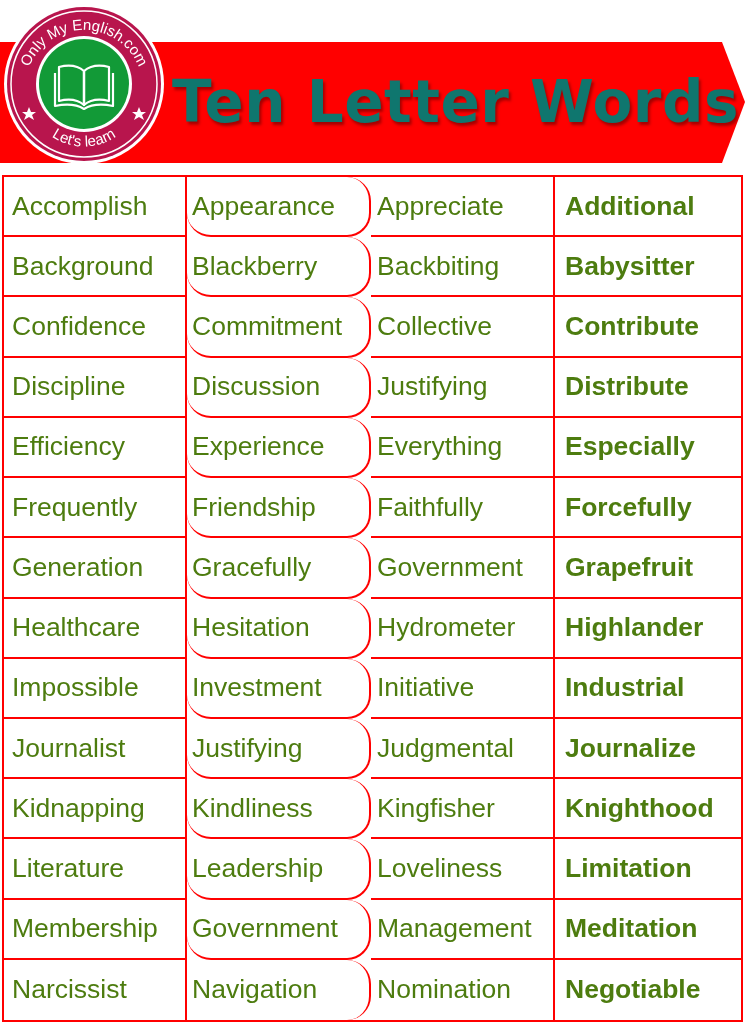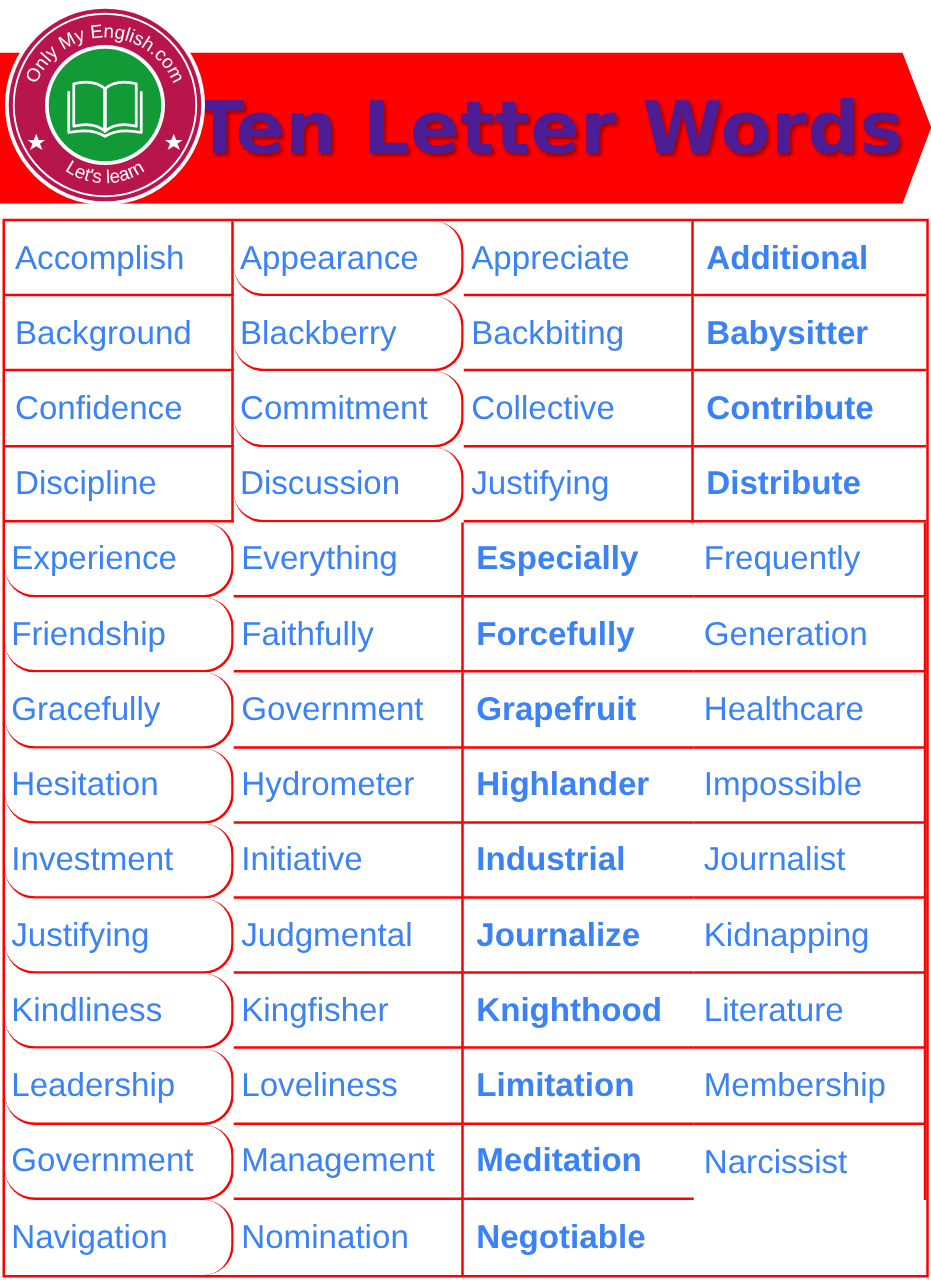--- a/index.html
+++ b/index.html
@@ -1,41 +1,41 @@
 <!DOCTYPE html>
 <html><head>
 <meta charset="utf-8">
 <style>
   html, body { margin: 0; padding: 0; background: #ffffff; }
   body { width: 745px; height: 1024px; position: relative; overflow: hidden; font-family: "DejaVu Sans", sans-serif; }
   .banner { position: absolute; left: 0; top: 42px; width: 745px; height: 121px; }
   .banner svg { display: block; }
   .title {
-    position: absolute; left: 156px; top: 64px;
+    position: absolute; left: 172px; top: 64px;
     font-family: "DejaVu Sans", sans-serif; font-weight: bold;
-    font-size: 58px; line-height: 76px; color: #4c1d95;
+    font-size: 58px; line-height: 76px; color: #0f766e;
     letter-spacing: 0.5px;
     text-shadow: 2px 3px 3px rgba(90,0,0,0.55);
     white-space: nowrap;
   }
   .logo { position: absolute; left: 3px; top: 3px; width: 162px; height: 162px; }
   .grid {
     position: absolute; left: 2px; top: 175px; width: 741px; height: 847px;
     border: 2px solid #ff0000; box-sizing: border-box;
     display: grid;
     grid-template-columns: 183px 184px 184px 1fr;
     grid-template-rows: repeat(14, 1fr);
   }
   .cell {
     border-right: 2px solid #ff0000; border-bottom: 2px solid #ff0000;
     box-sizing: border-box;
     display: flex; align-items: center;
     padding-left: 8px;
     font-family: "Liberation Sans", sans-serif;
-    font-size: 26.5px; color: #3b82f6;
+    font-size: 26.5px; color: #4d7c0f;
     white-space: nowrap; overflow: visible;
   }
   .cell.c0 { padding-left: 8px; }
   .cell.c1 { padding-left: 5px; border-radius: 24px; }
   .cell.c2 { padding-left: 6px; text-align: right; }
   .cell.c3 { padding-left: 10px; border-right: none; font-weight: bold; }
   .cell.last-row { border-bottom: none; }
 </style>
 </head>
 <body>
@@ -89,20 +89,21 @@
     <div class="cell c2">Backbiting</div>
     <div class="cell c3">Babysitter</div>
     <div class="cell c0">Confidence</div>
     <div class="cell c1">Commitment</div>
     <div class="cell c2">Collective</div>
     <div class="cell c3">Contribute</div>
     <div class="cell c0">Discipline</div>
     <div class="cell c1">Discussion</div>
     <div class="cell c2">Justifying</div>
     <div class="cell c3">Distribute</div>
+    <div class="cell c0">Efficiency</div>
     <div class="cell c1">Experience</div>
     <div class="cell c2">Everything</div>
     <div class="cell c3">Especially</div>
     <div class="cell c0">Frequently</div>
     <div class="cell c1">Friendship</div>
     <div class="cell c2">Faithfully</div>
     <div class="cell c3">Forcefully</div>
     <div class="cell c0">Generation</div>
     <div class="cell c1">Gracefully</div>
     <div class="cell c2">Government</div>

